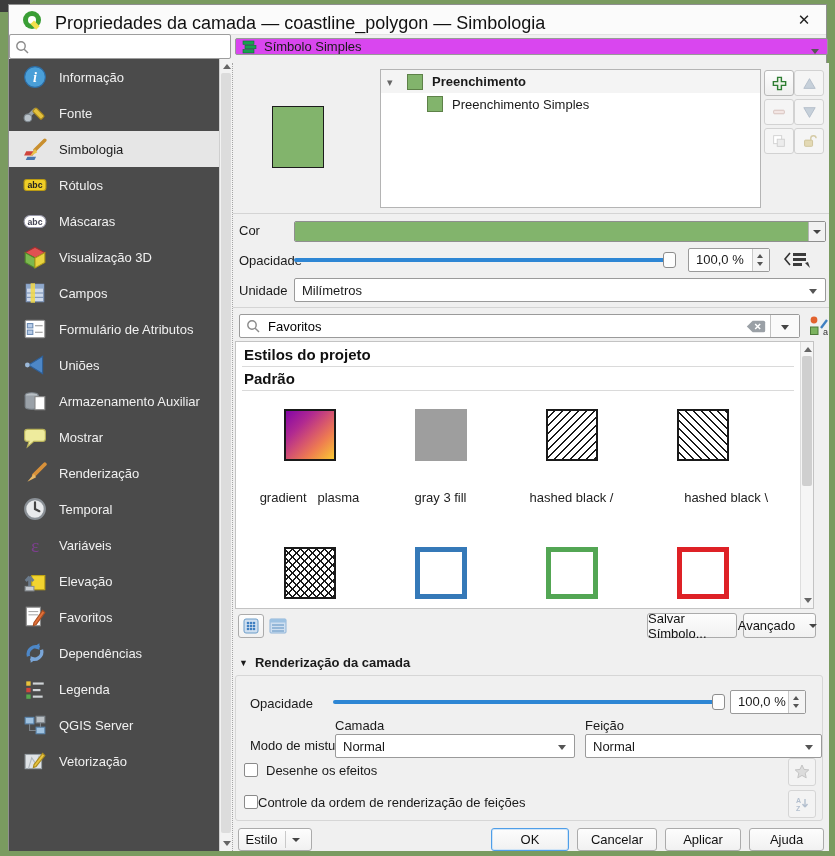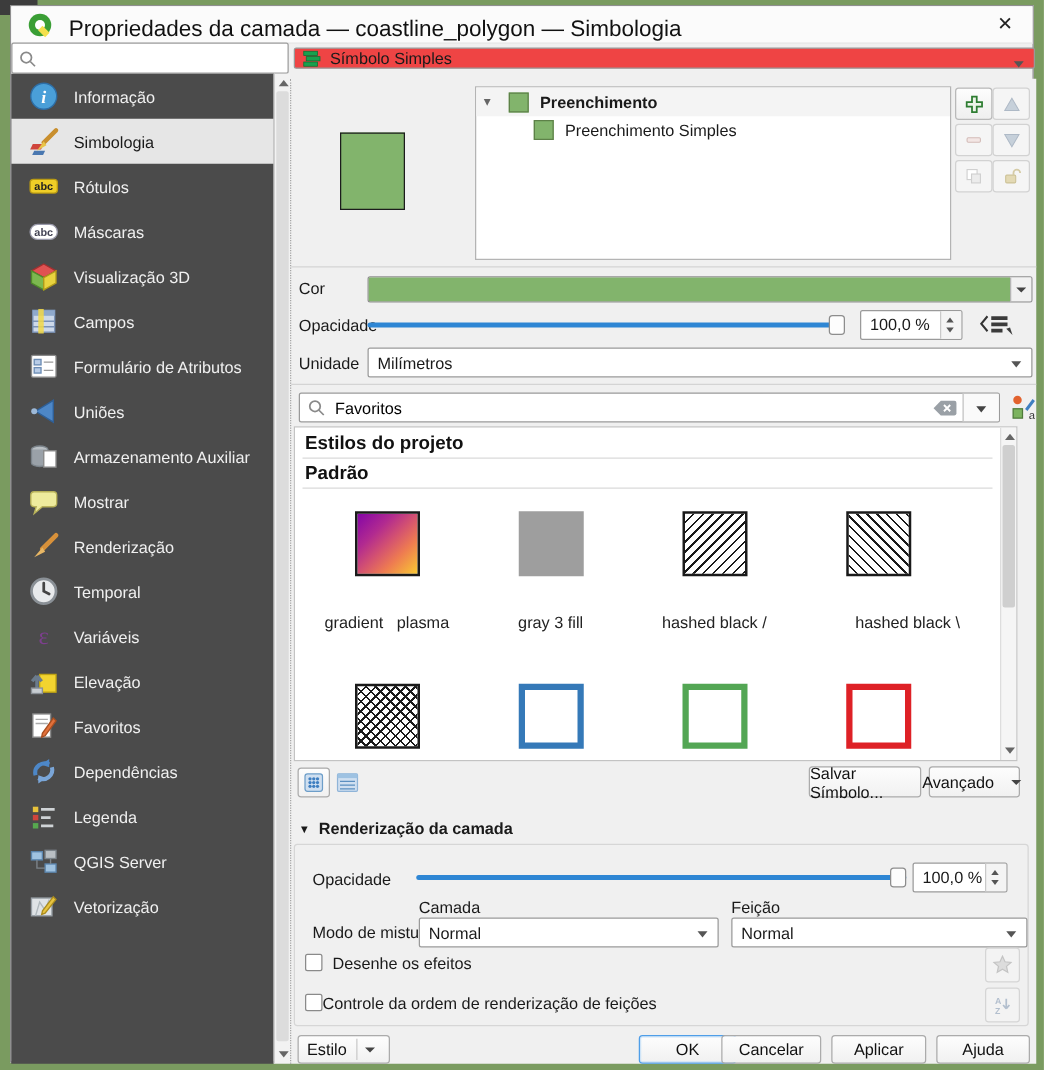--- a/index.html
+++ b/index.html
@@ -20,21 +20,21 @@
   .app-logo{position:absolute;left:12px;top:4px;width:22px;height:22px;}
   .close-btn{position:absolute;right:10px;top:4px;width:24px;height:22px;text-align:center;
              line-height:22px;font-size:15px;color:#222;cursor:default;}
 
   
   .top-search{position:absolute;left:0px;top:29px;width:222px;height:25px;background:#fff;
               border:1px solid #9d9d9d;box-sizing:border-box;display:flex;align-items:center;border-radius:2px;}
   .top-search svg{margin-left:5px;}
   .top-search input{border:none;outline:none;flex:1;font:13px "Liberation Sans",sans-serif;min-width:0;background:transparent;}
 
-  .symbol-type-combo{position:absolute;left:226px;top:33px;width:593px;height:17px;background:#ef4444;
+  .symbol-type-combo{position:absolute;left:226px;top:33px;width:593px;height:17px;background:#d946ef;
                      border:1px solid #989898;border-radius:2px;box-sizing:border-box;
                      display:flex;align-items:center;gap:6px;padding-left:6px;}
   .combo-arrow{width:0;height:0;border-left:4px solid transparent;border-right:4px solid transparent;
                border-top:5px solid #555;position:absolute;right:8px;top:10px;}
 
   
   .sidebar{position:absolute;left:0;top:54px;width:210px;height:792px;background:#4b4b4b;overflow:hidden;}
   .side-item{height:36px;display:flex;align-items:center;gap:12px;padding-left:14px;color:#f0f0f0;}
   .side-item.selected{background:#e6e6e6;color:#1a1a1a;}
   .side-icon{width:24px;height:24px;flex:0 0 24px;display:inline-flex;}
@@ -116,21 +116,21 @@
   .pv-hash-forward{background:repeating-linear-gradient(135deg,#fff 0 4.2px,#1a1a1a 4.2px 5.6px);border:2px solid #1a1a1a;}
   .pv-hash-back{background:repeating-linear-gradient(45deg,#fff 0 4.2px,#1a1a1a 4.2px 5.6px);border:2px solid #1a1a1a;}
   .pv-crosshatch{background:repeating-linear-gradient(45deg,rgba(255,255,255,0) 0 4.2px,#1a1a1a 4.2px 5.6px),
                  repeating-linear-gradient(135deg,#fff 0 4.2px,#1a1a1a 4.2px 5.6px);border:2px solid #1a1a1a;}
   .pv-outline{background:#fff;border:5px solid #888;}
   .g-scroll{position:absolute;right:0;top:0;width:13px;height:100%;background:#f5f5f5;border-left:1px solid #ddd;box-sizing:border-box;}
   .g-thumb{position:absolute;left:1px;top:14px;width:10px;height:130px;background:#cfcfcf;border-radius:2px;}
 
   .btn{border:1px solid #ababab;border-radius:3px;background:linear-gradient(#fdfdfd,#f1f1f1);
        font:13px "Liberation Sans",sans-serif;color:#111;display:flex;align-items:center;justify-content:center;box-sizing:border-box;}
-  .btn.default{border-color:#4f9ee8;box-shadow:inset 0 0 0 1px #cfe4f7;margin-left:20px;}
+  .btn.default{border-color:#4f9ee8;box-shadow:inset 0 0 0 1px #cfe4f7;}
   .btn .divider{width:1px;align-self:stretch;background:#c9c9c9;margin:2px 6px 2px 8px;}
   .btn .arrow{width:0;height:0;border-left:4px solid transparent;border-right:4px solid transparent;border-top:4px solid #444;}
 
   .group-title{position:absolute;left:6px;top:592px;font-weight:bold;display:flex;align-items:center;gap:7px;}
   .group-title .tri{font-size:9px;}
   .groupbox{position:absolute;left:2px;top:612px;width:588px;height:146px;border:1px solid #d6d6d6;
             border-radius:3px;box-sizing:border-box;}
 
   .checkbox{position:absolute;width:14px;height:14px;background:#fff;border:1px solid #8a8a8a;border-radius:2px;box-sizing:border-box;}
   .toolbtn{position:absolute;width:26px;height:26px;border:1px solid #d5d5d5;border-radius:3px;background:#f3f3f3;
@@ -177,20 +177,30 @@
   <div class="sidebar">
       <div id="sidebar-list">
         <div class="side-item">
           <span class="side-icon">
             <svg viewBox="0 0 22 22">
               <circle cx="11" cy="11" r="9.5" fill="#4a9fd8" stroke="#2d6ea6"></circle>
               <text x="11" y="16" font-size="13" font-style="italic" font-family="Liberation Serif,serif" fill="#fff" text-anchor="middle" font-weight="bold">i</text>
             </svg>
           </span>
           <span class="side-label">Informação</span>
+        </div>
+        <div class="side-item">
+          <span class="side-icon">
+            <svg viewBox="0 0 22 22">
+              <path d="M3 16 L11 8" stroke="#97a1a8" stroke-width="3.5" stroke-linecap="round"></path>
+              <circle cx="4.5" cy="15.5" r="3.5" fill="#b9c2c9" stroke="#7d868d"></circle>
+              <rect x="9" y="9" width="11" height="4.5" rx="1" fill="#e4c23e" stroke="#a8871c" transform="rotate(45 14 11)"></rect>
+            </svg>
+          </span>
+          <span class="side-label">Fonte</span>
         </div>
         <div class="side-item selected">
           <span class="side-icon">
             <svg viewBox="0 0 22 22">
               <path d="M3 13 l8 0 l-2 4 l-8 0 z" fill="#d0453c"></path>
               <path d="M4 18 l8 0 l-1.5 3 l-8 0 z" fill="#4a78b0"></path>
               <path d="M20 3 L11 12" stroke="#c98f2e" stroke-width="3.2" stroke-linecap="round"></path>
               <path d="M11 11 L6 18 L13 14 Z" fill="#e8c44a"></path>
             </svg>
           </span>

